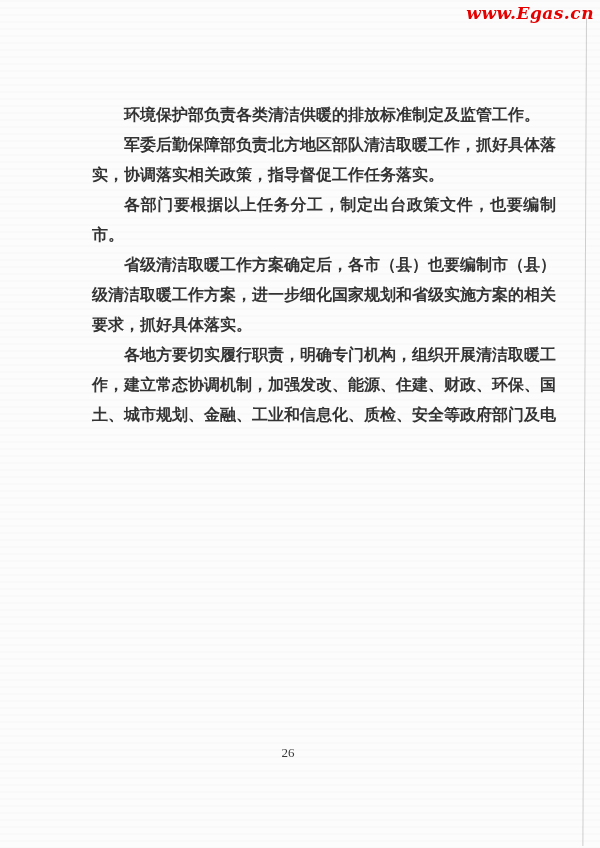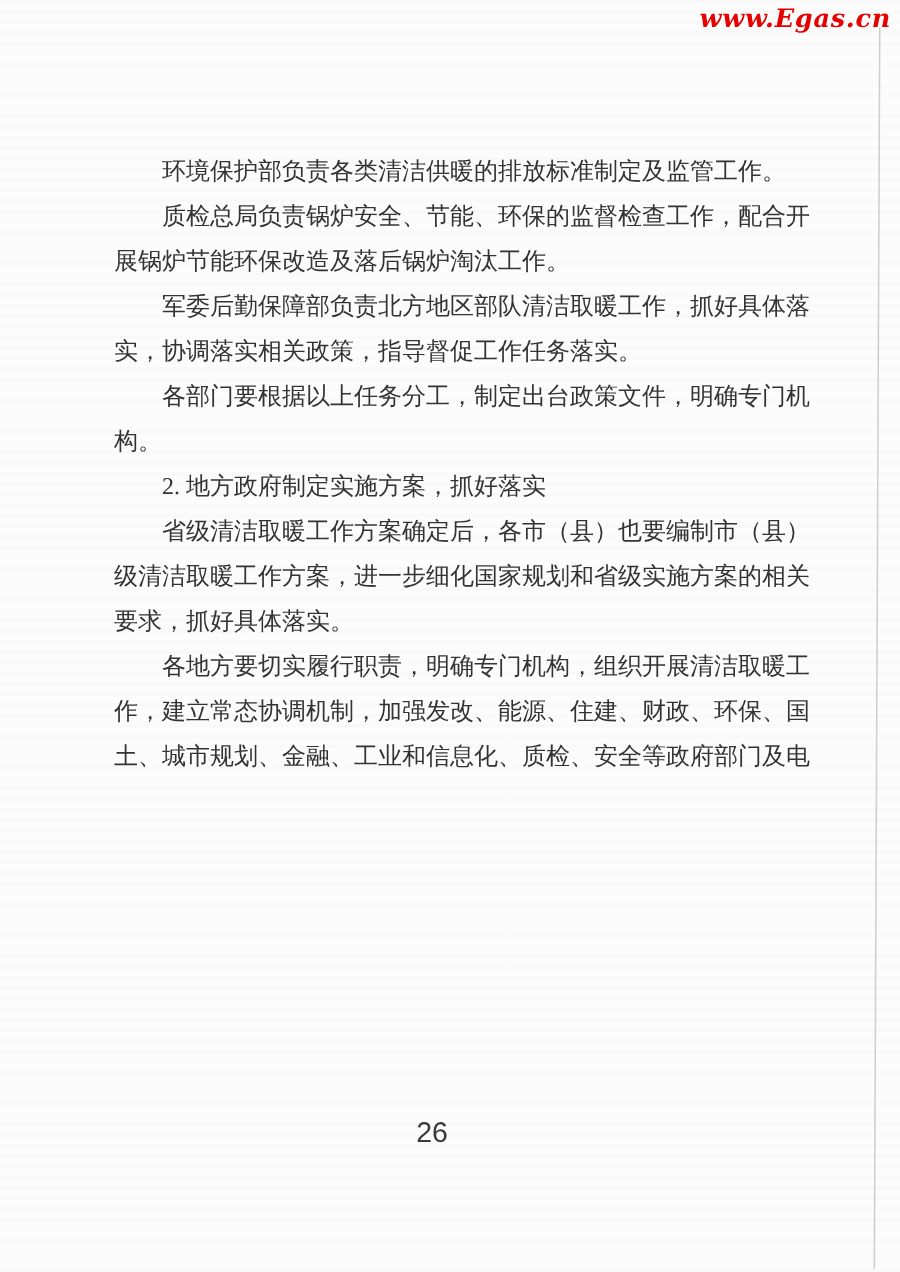--- a/index.html
+++ b/index.html
@@ -45,63 +45,62 @@
     top: 18px;
     width: 1px;
     height: 828px;
     background: #b5b5b5;
     opacity: 0.65;
     transform: rotate(0.25deg);
     transform-origin: top center;
   }
   .doc-body {
     position: absolute;
-    left: 76px;
+    left: 92px;
     top: 100px;
     width: 464px;
     color: #333333;
+    font-weight: bold;
   }
   .doc-body p {
     margin: 0;
     padding: 0;
     font-size: 16px;
     line-height: 30px;
     text-indent: 2em;
     text-align: justify;
     letter-spacing: 0;
     word-break: break-all;
   }
   .doc-body p.heading {
     text-align: left;
   }
   .page-number {
     position: absolute;
     top: 745px;
     left: 0;
     width: 576px;
     text-align: center;
-    font-size: 19px;
+    font-size: 13px;
     color: #3a3a3a;
-    font-family: Liberation Sans, sans-serif;
+    font-family: Liberation Serif, serif;
   }
 </style>
 </head>
 <body>
 
 <div class="page">
 
   <div class="watermark">www.Egas.cn</div>
 
   <div class="scan-line"></div>
 
   <div class="doc-body">
       <p class="body">环境保护部负责各类清洁供暖的排放标准制定及监管工作。</p>
-      <p class="body">质检总局负责锅炉安全、节能、环保的监督检查工作，配合开展锅炉节能环保改造及落后锅炉淘汰工作。</p>
       <p class="body">军委后勤保障部负责北方地区部队清洁取暖工作，抓好具体落实，协调落实相关政策，指导督促工作任务落实。</p>
-      <p class="body">各部门要根据以上任务分工，制定出台政策文件，明确专门机构。</p>
-      <p class="heading">2. 地方政府制定实施方案，抓好落实</p>
+      <p class="body">各部门要根据以上任务分工，制定出台政策文件，也要编制市。</p>
       <p class="body">省级清洁取暖工作方案确定后，各市（县）也要编制市（县）级清洁取暖工作方案，进一步细化国家规划和省级实施方案的相关要求，抓好具体落实。</p>
       <p class="body">各地方要切实履行职责，明确专门机构，组织开展清洁取暖工作，建立常态协调机制，加强发改、能源、住建、财政、环保、国土、城市规划、金融、工业和信息化、质检、安全等政府部门及电</p>
     </div>
 
   <div class="page-number">26</div>
 
 </div>
 
 </body></html>

